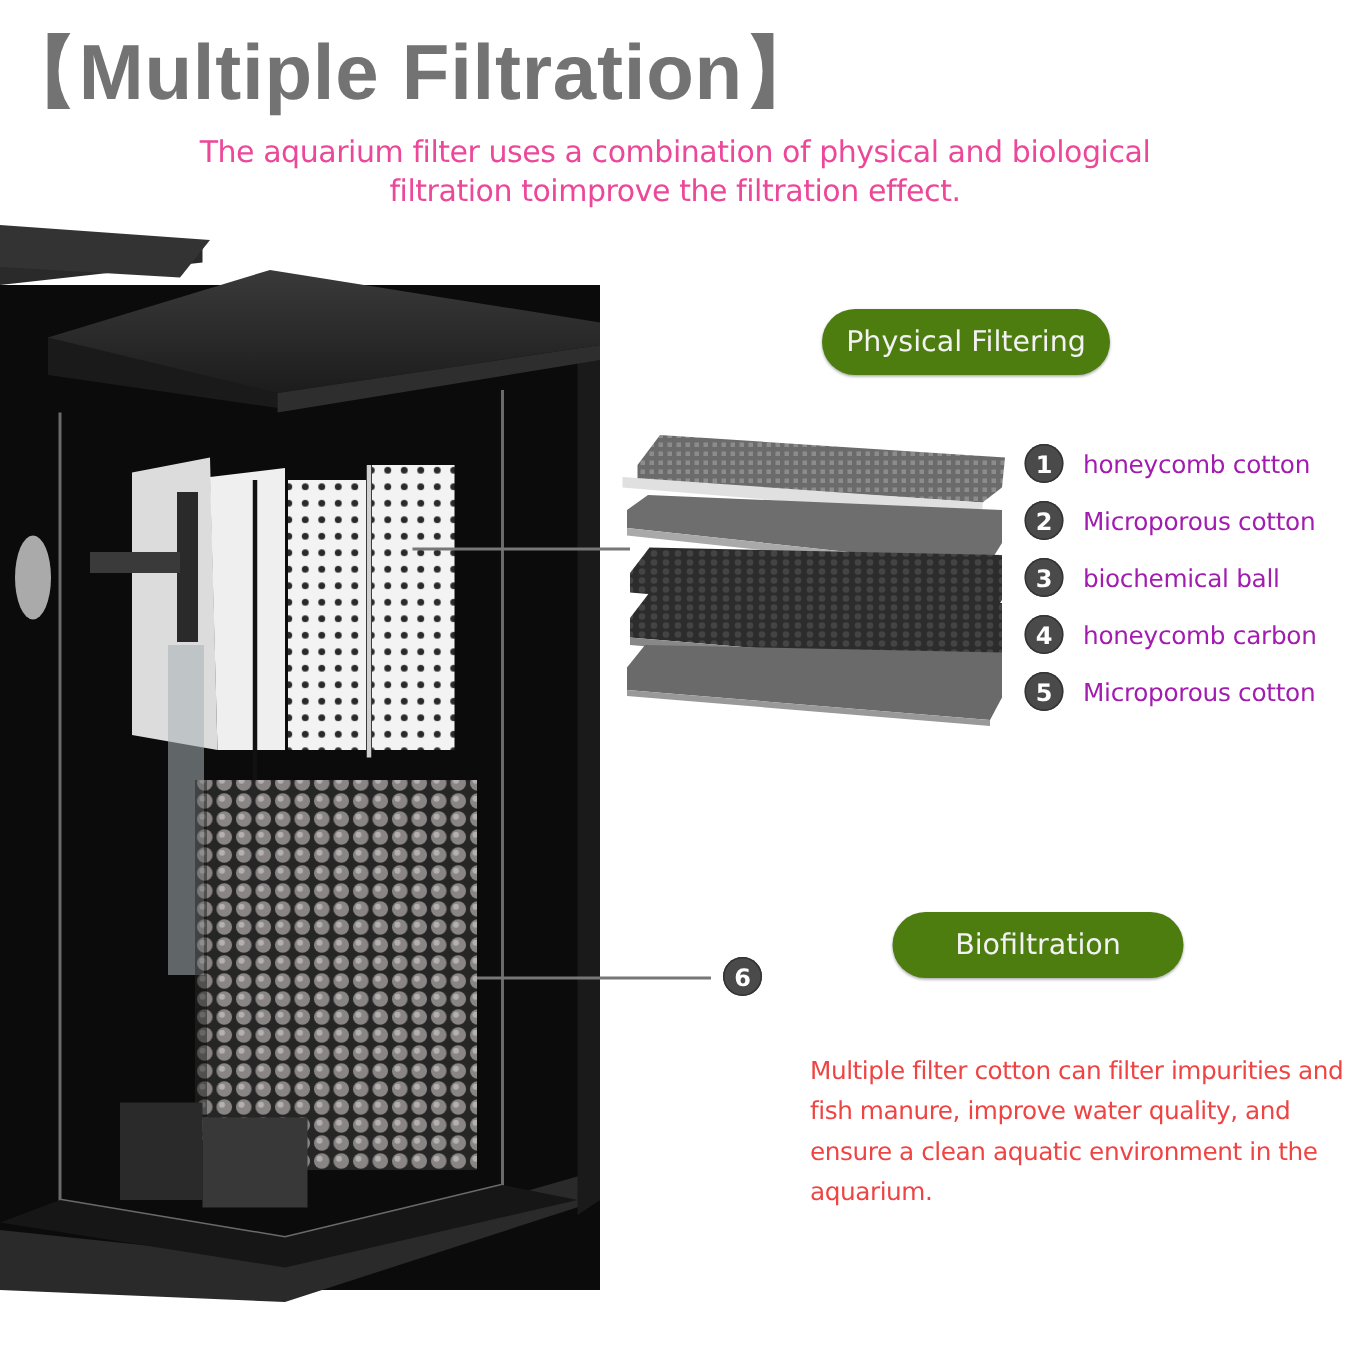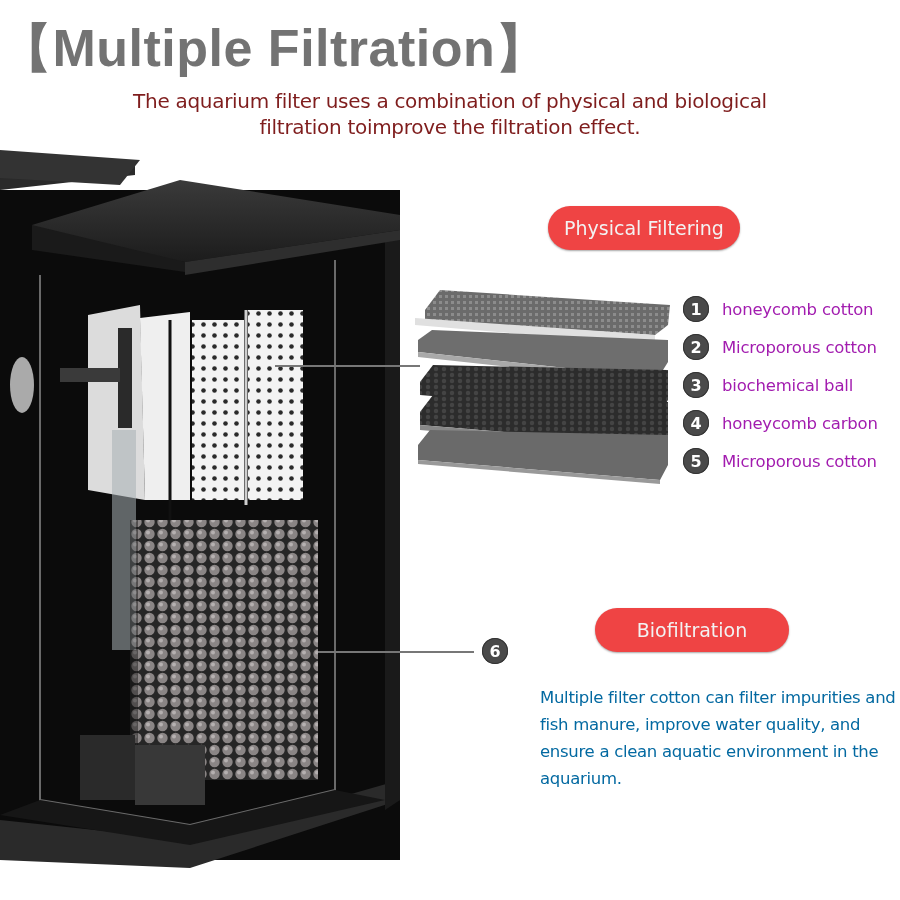--- a/index.html
+++ b/index.html
@@ -6,26 +6,26 @@
   html, body { width: 900px; height: 900px; background: #ffffff; overflow: hidden; }
   body { position: relative; font-family: "DejaVu Sans", sans-serif; color: #222; }
 
   .title {
     position: absolute; left: 0; top: 14px; width: 900px; text-align: left;
     font-family: "Liberation Sans", sans-serif; font-weight: bold; font-size: 52px;
     color: #737373; letter-spacing: 0.5px;
   }
   .subtitle {
     position: absolute; left: 100px; top: 88px; width: 700px; text-align: center;
-    font-family: "DejaVu Sans", sans-serif; font-size: 20px; line-height: 26px; color: #7f1d1d;
+    font-family: "DejaVu Sans", sans-serif; font-size: 20px; line-height: 26px; color: #ec4899;
     letter-spacing: -0.3px;
   }
 
   .pill {
-    position: absolute; background: #ef4444; color: #f2f2f2; border-radius: 22px;
+    position: absolute; background: #4d7c0f; color: #f2f2f2; border-radius: 22px;
     font-family: "DejaVu Sans", sans-serif; font-size: 19px; text-align: center;
     box-shadow: 0 1px 2px rgba(0,0,0,0.35);
   }
   .pill-physical { left: 548px; top: 206px; width: 192px; height: 44px; line-height: 44px; }
   .pill-bio { left: 595px; top: 608px; width: 194px; height: 44px; line-height: 44px; }
 
   .legend { position: absolute; left: 683px; top: 290px; }
   .legend-item { position: relative; height: 38px; display: flex; align-items: center; }
   .badge {
     width: 26px; height: 26px; border-radius: 50%; background: #4a4a4a; color: #fff;
@@ -33,22 +33,22 @@
     display: flex; align-items: center; justify-content: center;
     box-shadow: inset 0 0 0 1px #333;
   }
   .legend-label {
     margin-left: 13px; font-family: "DejaVu Sans", sans-serif; font-size: 16.5px; color: #a21caf;
     letter-spacing: -0.2px; white-space: nowrap;
   }
   .badge-6 { position: absolute; left: 482px; top: 638px; }
 
   .bio-text {
-    position: absolute; left: 540px; top: 684px; width: 360px;
-    font-family: "DejaVu Sans", sans-serif; font-size: 16.5px; line-height: 27px; color: #0369a1;
+    position: absolute; left: 540px; top: 700px; width: 360px;
+    font-family: "DejaVu Sans", sans-serif; font-size: 16.5px; line-height: 27px; color: #ef4444;
     letter-spacing: -0.3px;
   }
 
   .illustration { position: absolute; left: 0; top: 150px; width: 680px; height: 720px; }
 </style>
 </head>
 <body>
 
 <div class="title">【Multiple Filtration】</div>
 <div class="subtitle">

